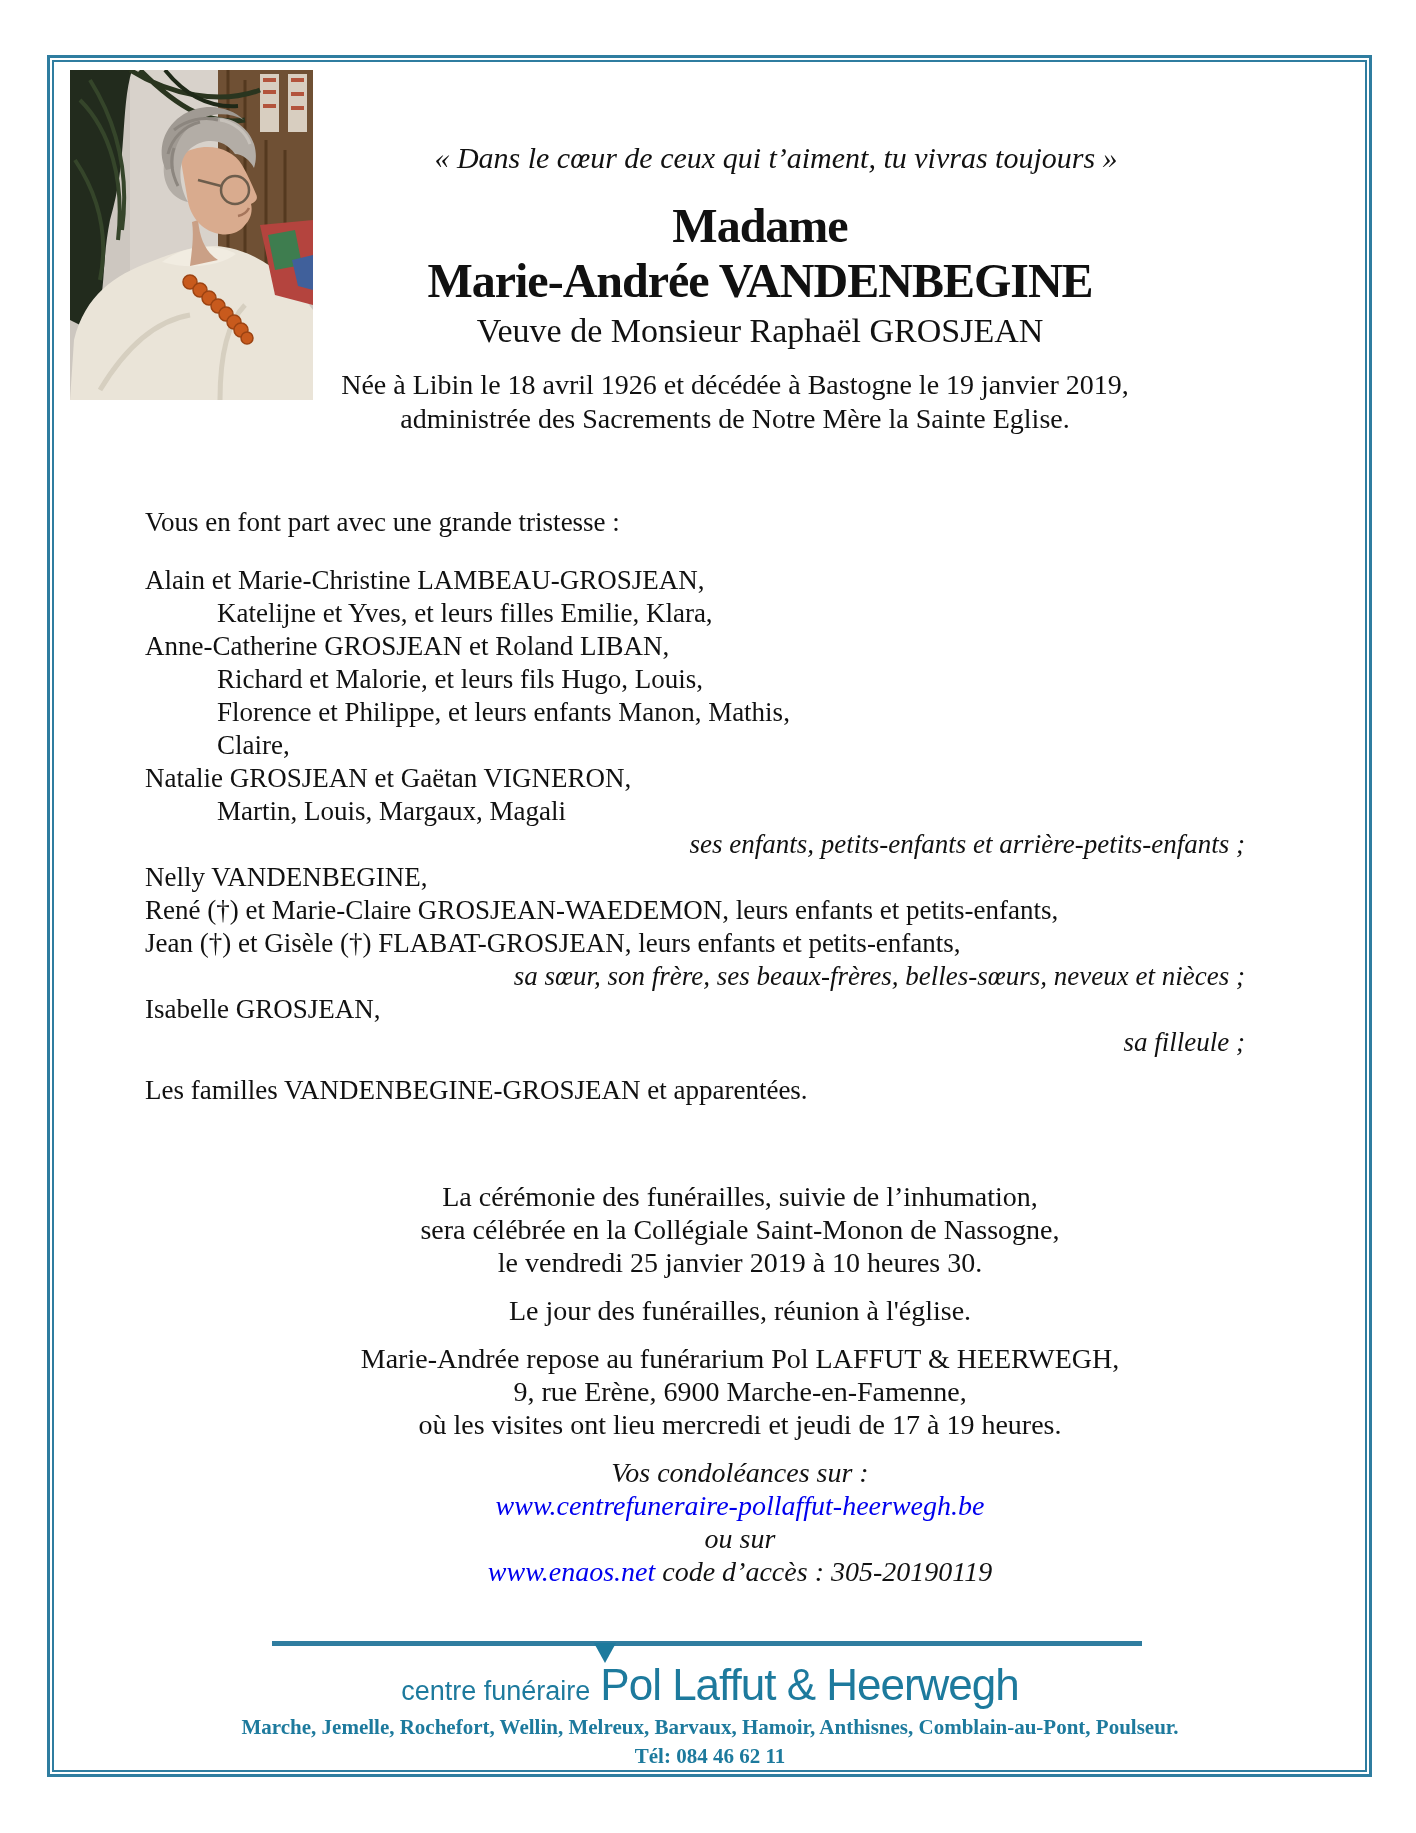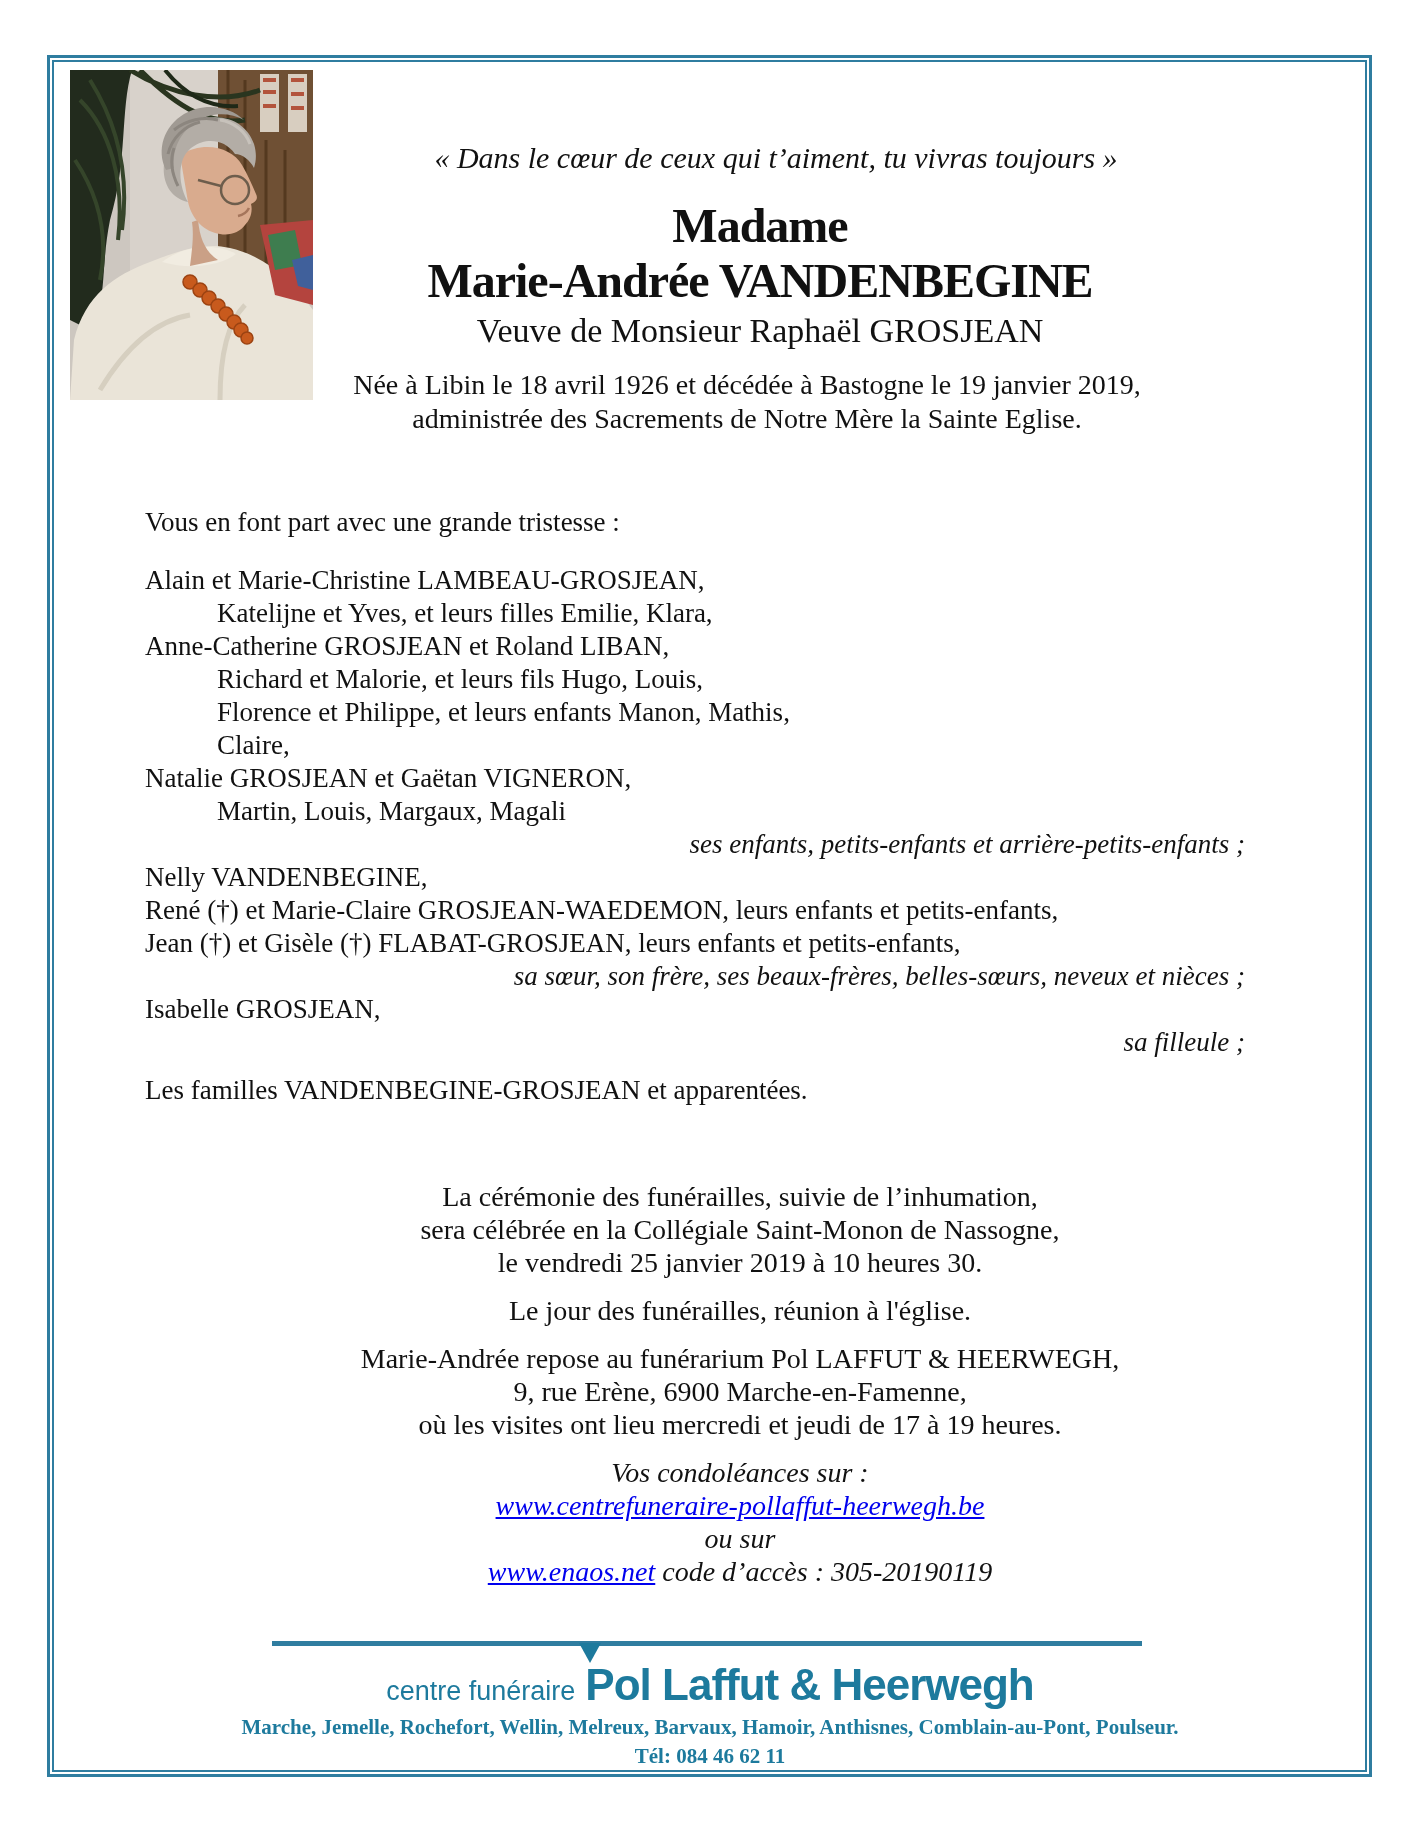--- a/index.html
+++ b/index.html
@@ -14,39 +14,39 @@
   .frame-outer{position:absolute;left:47px;top:55px;width:1325px;height:1722px;
     border:3px solid var(--accent);}
   .frame-inner{position:absolute;inset:2px;border:2px solid var(--accent);}
   .photo{position:absolute;left:70px;top:70px;width:243px;height:330px;overflow:hidden;}
   .photo svg{display:block;}
   .quote{position:absolute;left:300px;top:141px;width:952px;text-align:center;
     font-style:italic;font-size:30px;}
   .titleblock{position:absolute;left:335px;top:198px;width:850px;text-align:center;}
   .title-line{font-size:48px;font-weight:bold;line-height:55px;letter-spacing:-1px;}
   .subtitle{font-size:34px;line-height:46px;}
-  .birth{position:absolute;left:222px;top:368px;width:1050px;text-align:center;
+  .birth{position:absolute;left:210px;top:368px;width:1050px;text-align:center;
     font-size:28px;line-height:34px;}
   .family{position:absolute;left:145px;top:506px;width:1100px;font-size:27px;line-height:33px;}
   .family .intro{margin-bottom:25px;}
   .ind{padding-left:72px;}
   .right-it{text-align:right;font-style:italic;}
   .closing{margin-top:15px;}
   .ceremony{position:absolute;left:140px;top:1180px;width:1200px;text-align:center;
     font-size:28px;line-height:33px;}
   .b{font-weight:normal;}
   .it{font-style:italic;}
   .gap{margin-top:15px;}
-  a.link{color:var(--link);text-decoration:underline;font-style:italic;cursor:pointer;}
+  a.link{color:var(--link);font-style:italic;cursor:pointer;}
   .rule{position:absolute;left:272px;top:1641px;width:870px;height:5px;background:var(--accent);}
   .logo-row{position:absolute;left:110px;top:1660px;width:1200px;text-align:center;
     color:var(--logo);font-family:"Liberation Sans",sans-serif;white-space:nowrap;}
   .brand-prefix{font-size:27px;margin-right:10px;}
   .brand-wrap{position:relative;display:inline-block;}
-  .brand-name{font-size:44px;font-weight:bold;letter-spacing:-1px;}
+  .brand-name{font-size:44px;font-weight:normal;letter-spacing:-1px;}
   .triangle{position:absolute;left:-6px;top:-17px;width:0;height:0;
     border-left:11px solid transparent;border-right:11px solid transparent;
     border-top:20px solid var(--logo);}
   .towns{position:absolute;left:110px;top:1714px;width:1200px;text-align:center;
     color:var(--logo);font-weight:bold;font-size:21px;line-height:26px;}
   .tel{position:absolute;left:110px;top:1744px;width:1200px;text-align:center;
     color:var(--logo);font-weight:bold;font-size:21px;}
 </style>
 </head>
 <body>

